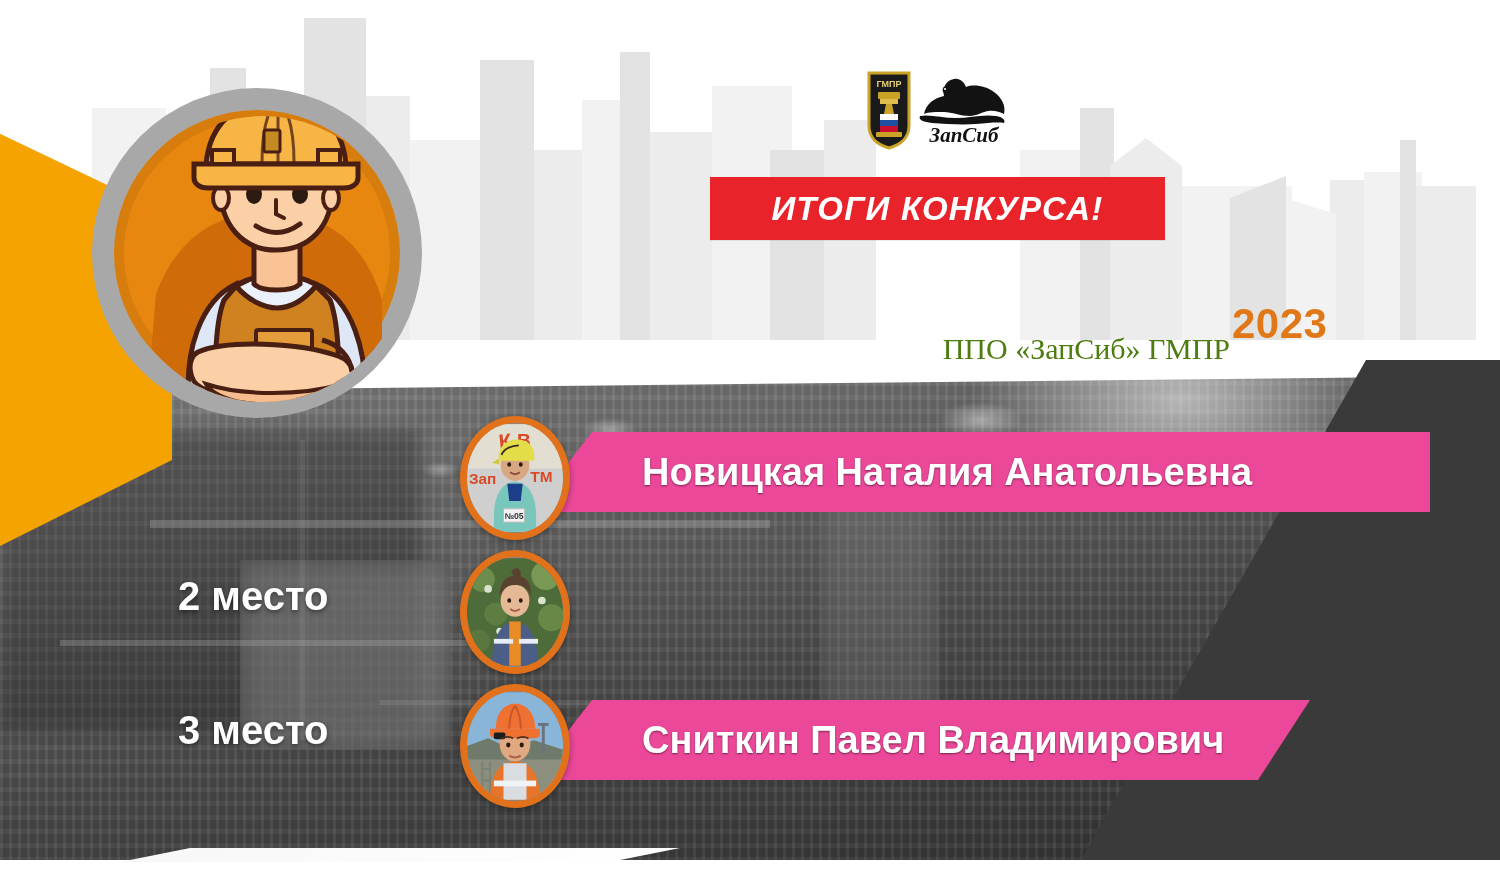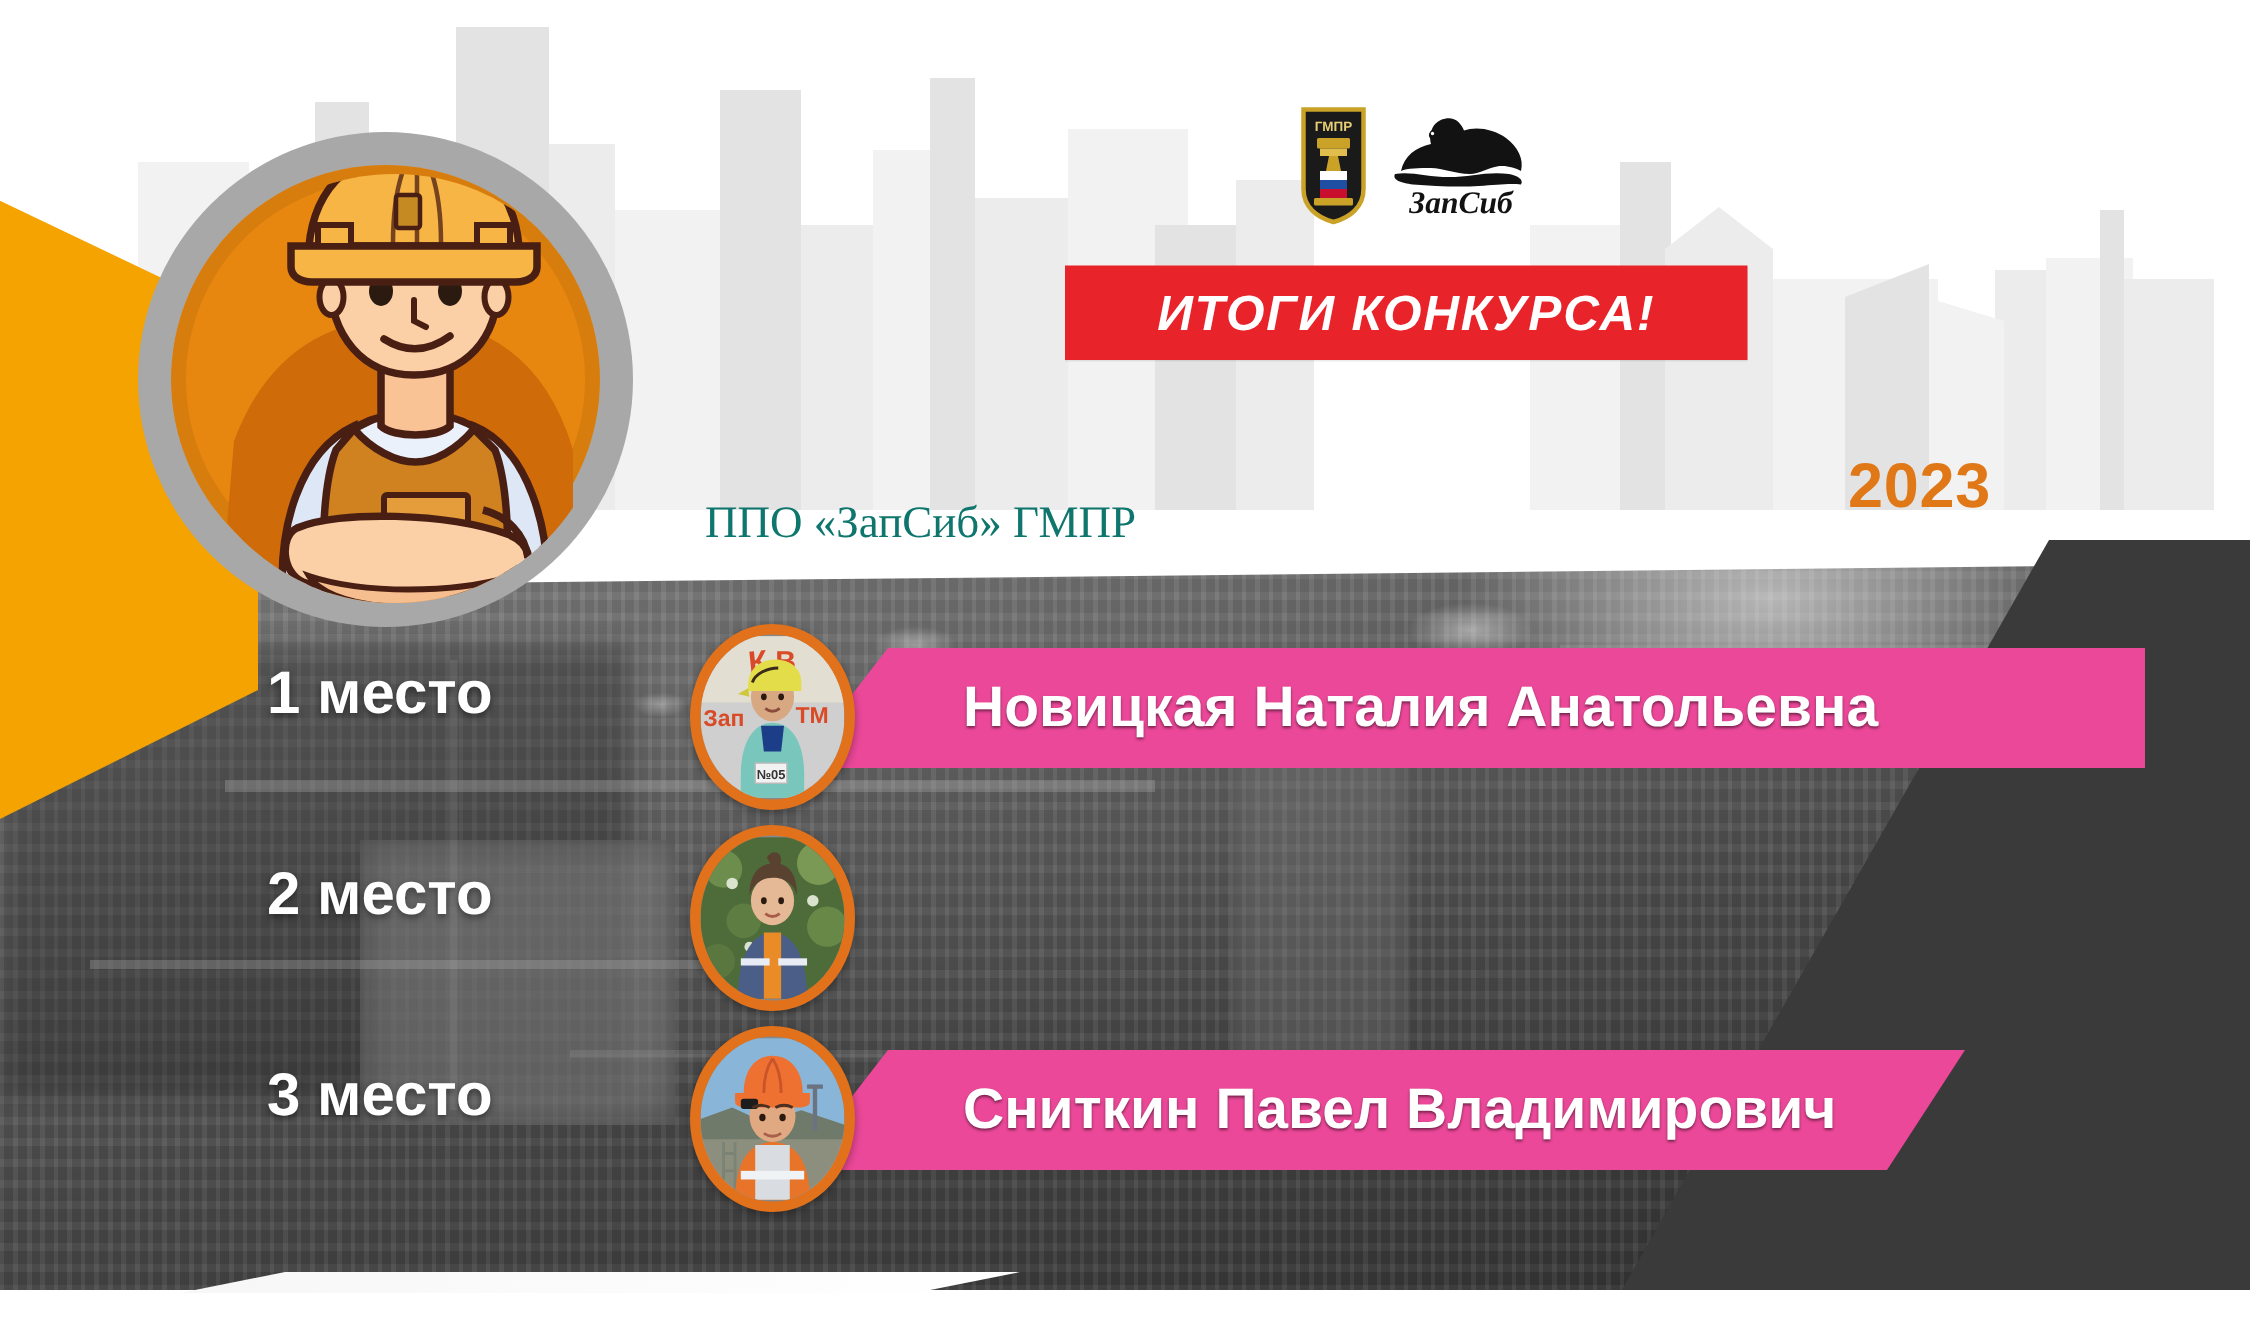--- a/index.html
+++ b/index.html
@@ -73,40 +73,40 @@
     overflow:hidden;
   }
   .med-inner:before{
     content:""; position:absolute; inset:0; border-radius:50%;
     box-shadow:inset 0 0 0 10px rgba(0,0,0,.07);
   }
   .worker-svg { position:absolute; left:-6px; top:6px; width:342px; height:342px; z-index:14; }
 
   
   .logos { position:absolute; left:866px; top:66px; width:160px; height:88px; z-index:20;
-           display:flex; align-items:center; gap:10px; }
+           display:flex; align-items:center; }
   .red-banner {
     position:absolute; left:710px; top:177px; width:455px; height:63px;
     background:#e8232a; z-index:20;
     display:flex; align-items:center; justify-content:center;
     box-shadow:0 1px 0 rgba(0,0,0,.08);
   }
   .red-banner span {
     color:#fff; font-size:33px; font-weight:bold; letter-spacing:1.2px;
     white-space:nowrap;
     font-style:italic;
   }
   .main-title {
     position:absolute; left:470px; top:268px; width:760px; height:56px; z-index:20;
     text-align:center; color:#5b0d0a; font-size:50px; font-weight:bold;
     letter-spacing:-.5px; white-space:nowrap;
   }
   .sub-title {
     position:absolute; left:470px; top:332px; width:760px; z-index:20;
-    text-align:left; color:#0f766e; font-size:30px;
+    text-align:right; color:#4d7c0f; font-size:30px;
     font-family:"Liberation Serif", serif; white-space:nowrap;
   }
   .year {
     position:absolute; left:1232px; top:300px; z-index:21;
     color:#e07818; font-size:42px; font-weight:bold; letter-spacing:.5px;
   }
 
   
   .rows { position:absolute; left:0; top:404px; width:1500px; height:440px; z-index:22; }
   .row { position:absolute; left:0; width:1500px; height:140px; }
@@ -271,21 +271,20 @@
 
   <div class="red-banner">
     <span>ИТОГИ КОНКУРСА!</span>
   </div>
   <div class="sub-title">ППО «ЗапСиб» ГМПР</div>
   <div class="year">2023</div>
 
   <div class="rows">
 
     <div class="row row-1">
-      <div class="place">1 место</div>
       <div class="name-bar name-bar-1">
         <span>Новицкая Наталия Анатольевна</span>
       </div>
       <div class="avatar">
         <svg viewBox="0 0 100 112">
           <rect width="100" height="112" fill="#cfcfcf"></rect>
           <path d="M0 0 H100 V46 H0 Z" fill="#e3ded2"></path>
           <text x="34" y="26" font-family="Liberation Sans, sans-serif" font-size="22" font-weight="bold" fill="#d94a27" transform="rotate(-6 34 26)">К</text>
           <text x="52" y="24" font-family="Liberation Sans, sans-serif" font-size="20" font-weight="bold" fill="#d94a27">В</text>
           <text x="2" y="62" font-family="Liberation Sans, sans-serif" font-size="16" font-weight="bold" fill="#d94a27">Зап</text>

